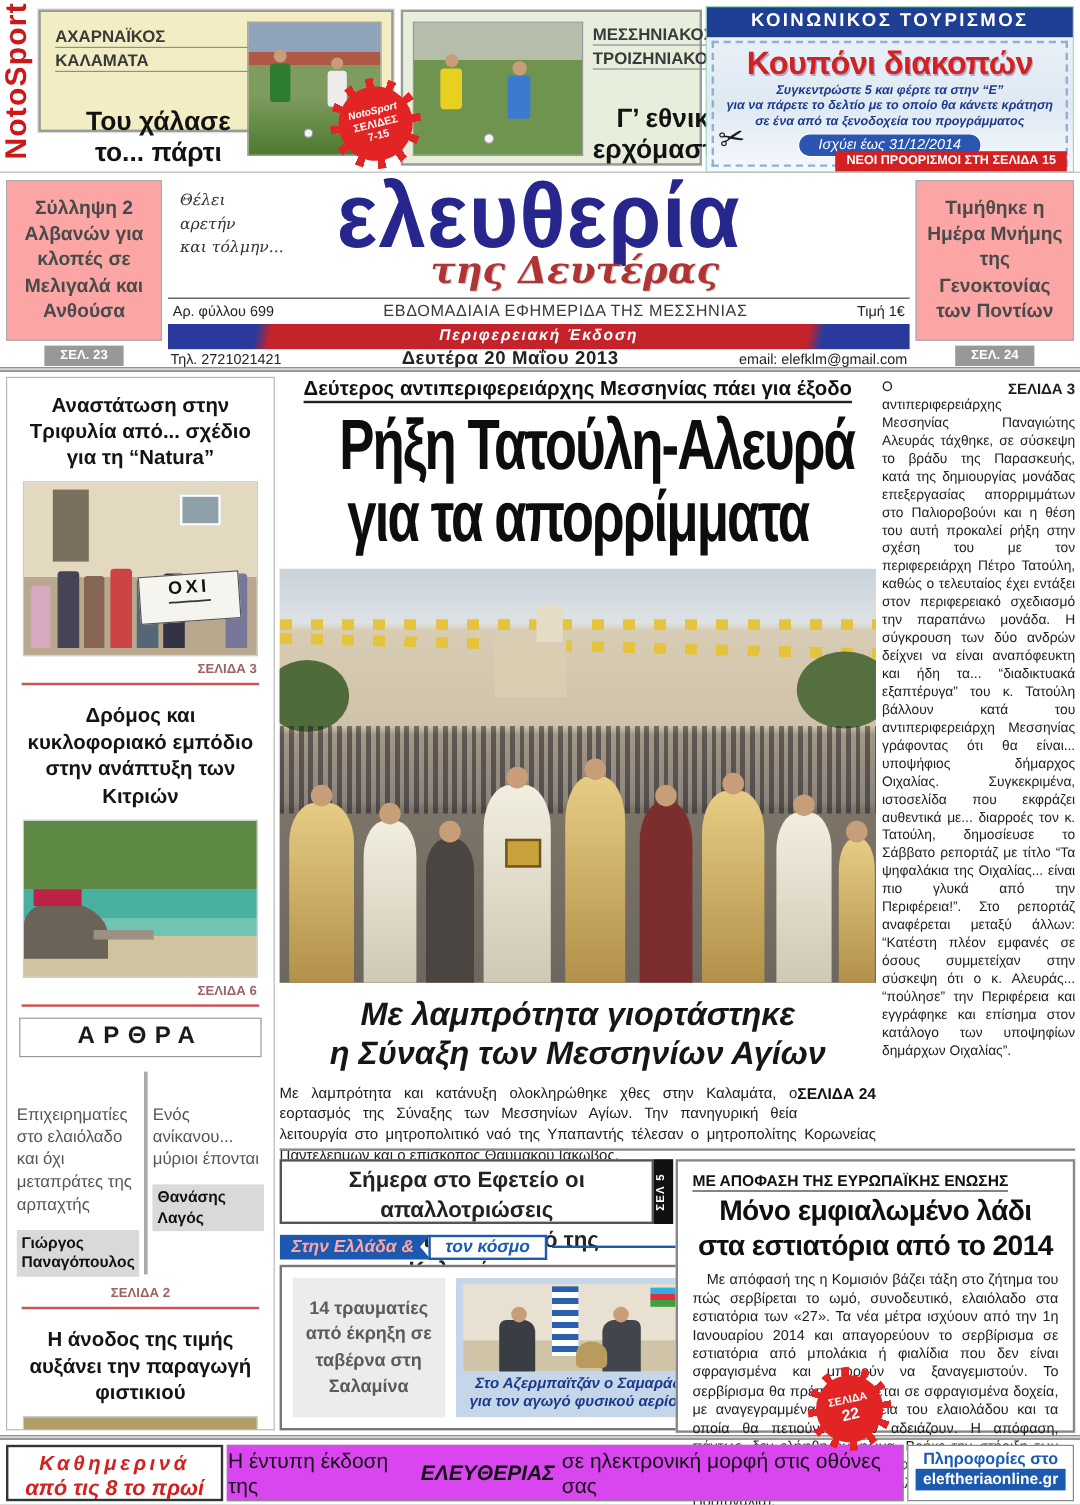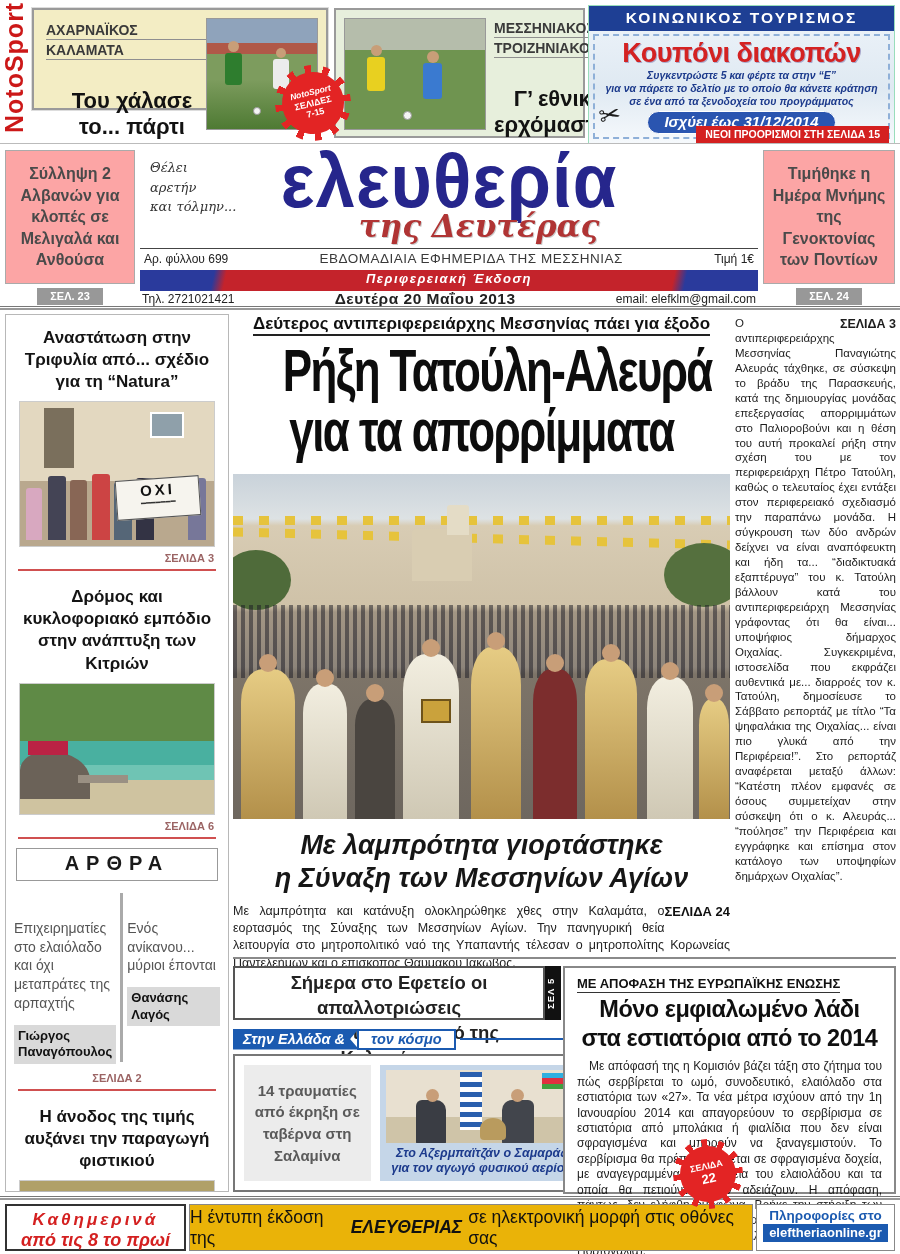--- a/index.html
+++ b/index.html
@@ -44,22 +44,22 @@
 
   #coupon { position:absolute; left:588px; top:5px; width:307px; height:139px; border:1px solid #9db;
             background:linear-gradient(180deg,#eef4fa,#dfe9f2 60%,#f6f9fc); }
   #coupon-header { background:#1e3f94; color:#fff; font-weight:bold; font-size:15.5px; letter-spacing:2px;
             text-align:center; padding:3px 0 4px; }
   #coupon-body { position:absolute; left:4px; right:4px; top:28px; bottom:4px; border:2px dashed #8fb0d8;
             text-align:center; padding-top:2px; }
   #coupon-title { color:#d42222; font-size:27px; font-weight:bold; letter-spacing:-0.5px;
             text-shadow:1px 1px 0 #aac; }
   .coupon-line { color:#1c3a8c; font-size:10.5px; font-weight:bold; font-style:italic; line-height:1.25; }
-  #coupon-valid { display:inline-block; background:#2a55b0; color:#fff; font-weight:bold; font-style:italic;
-            font-size:15px; border-radius:12px; padding:1px 16px 3px; margin-top:3px; border:1px solid #fff; }
+  #coupon-valid { display:inline-block; background:#2a55b0; color:#fff; font-weight:normal; font-style:italic;
+            font-size:12px; border-radius:12px; padding:1px 16px 3px; margin-top:3px; border:1px solid #fff; }
   #coupon-foot { position:absolute; right:-1px; bottom:-6px; background:#d42020; color:#fff; font-weight:bold;
             font-size:10.5px; padding:2px 9px 3px; }
   #scissors { position:absolute; left:4px; bottom:6px; font-size:26px; color:#1a1a1a; transform:rotate(-12deg); }
 
   
   .teaser-wrap { position:absolute; top:150px; width:130px; text-align:center; }
   .teaser { border:1px solid #aaa; background:#fca5a5; padding:12px 4px; color:#4a4a4a; font-weight:bold;
             font-size:16px; line-height:1.35; }
   .teaser-badge { display:inline-block; background:#989898; color:#fff; font-weight:bold; font-size:11px;
             padding:2px 13px 3px; margin-top:4px; }
@@ -137,21 +137,21 @@
   
   #efeteio { position:absolute; left:233px; top:966px; width:312px; height:54px; border:2px solid #555;
              text-align:center; font-weight:bold; font-size:18.5px; line-height:1.35; color:#222;
              padding-top:3px; background:#fff; }
   #efeteio-tab { position:absolute; left:545px; top:966px; width:16px; height:54px; background:#111;
              color:#fff; font-weight:bold; font-size:9.5px; writing-mode:vertical-rl;
              transform:rotate(180deg); text-align:center; letter-spacing:1px; }
 
   
   #world-header { position:absolute; left:233px; top:1028px; width:497px; height:22px; display:flex; align-items:center; }
-  #wh-left { background:#1b5ab0; color:#ffffff; font-weight:bold; font-style:italic; font-size:14.5px;
+  #wh-left { background:#1b5ab0; color:#fca5a5; font-weight:bold; font-style:italic; font-size:14.5px;
              padding:2px 14px 3px 10px; clip-path:polygon(0 0,100% 0,calc(100% - 9px) 50%,100% 100%,0 100%); }
   #wh-right { border:2px solid #1b5ab0; color:#1b5ab0; font-weight:bold; font-style:italic; font-size:14.5px;
              padding:0 12px 1px; margin-left:-2px; background:#fff; }
   #wh-line { flex:1; border-top:2px solid #1b5ab0; margin-left:4px; }
   #world-box { position:absolute; left:233px; top:1054px; width:497px; height:138px; border:2px solid #777;
              display:flex; gap:9px; padding:9px; background:#fff; }
   .w-cell { flex:1; background:#ececec; display:flex; align-items:center; justify-content:center;
             text-align:center; color:#5a5a5a; font-weight:bold; font-size:15px; line-height:1.45; padding:4px; }
   #w-photo-cell { flex:1.62; background:#c5d6e8; padding:5px 6px 4px; display:flex; flex-direction:column; }
   #az-photo { position:relative; flex:1; background:#e8e0d0; overflow:hidden; }
@@ -168,21 +168,21 @@
   #oil-hl { text-align:center; font-weight:bold; font-size:23.5px; line-height:1.22; letter-spacing:-0.5px;
             margin-top:4px; color:#0f0f0f; }
   #oil-body { margin-top:7px; font-size:12px; line-height:1.285; text-align:justify; color:#1d1d1d; text-indent:12px; }
 
   
   #footer-left { position:absolute; left:5px; top:1204px; width:181px; height:47px; border:2px solid #333;
         text-align:center; color:#d42020; font-weight:bold; font-style:italic; padding-top:4px; background:#fff; }
   #fl1 { font-size:17px; letter-spacing:3px; }
   #fl2 { font-size:18px; }
   #footer-center { position:absolute; left:189px; top:1204px; width:564px; height:47px; border:1px solid #888;
-        background:#eab308; display:flex; align-items:center; justify-content:center; font-size:17.5px;
+        background:#d946ef; display:flex; align-items:center; justify-content:center; font-size:17.5px;
         gap:6px; color:#111; }
   #footer-center .brand { font-weight:bold; font-style:italic; }
   #footer-right { position:absolute; left:756px; top:1204px; width:139px; height:47px; border:1px solid #888;
         text-align:center; padding-top:3px; background:#fff; }
   #fr-label { color:#1b5ab0; font-weight:bold; font-size:13.5px; }
   #fr-url { display:inline-block; background:#1b5ab0; color:#fff; font-weight:bold; font-size:13px;
         padding:1px 6px 2px; margin-top:1px; }
 </style>
 </head>
 <body>

